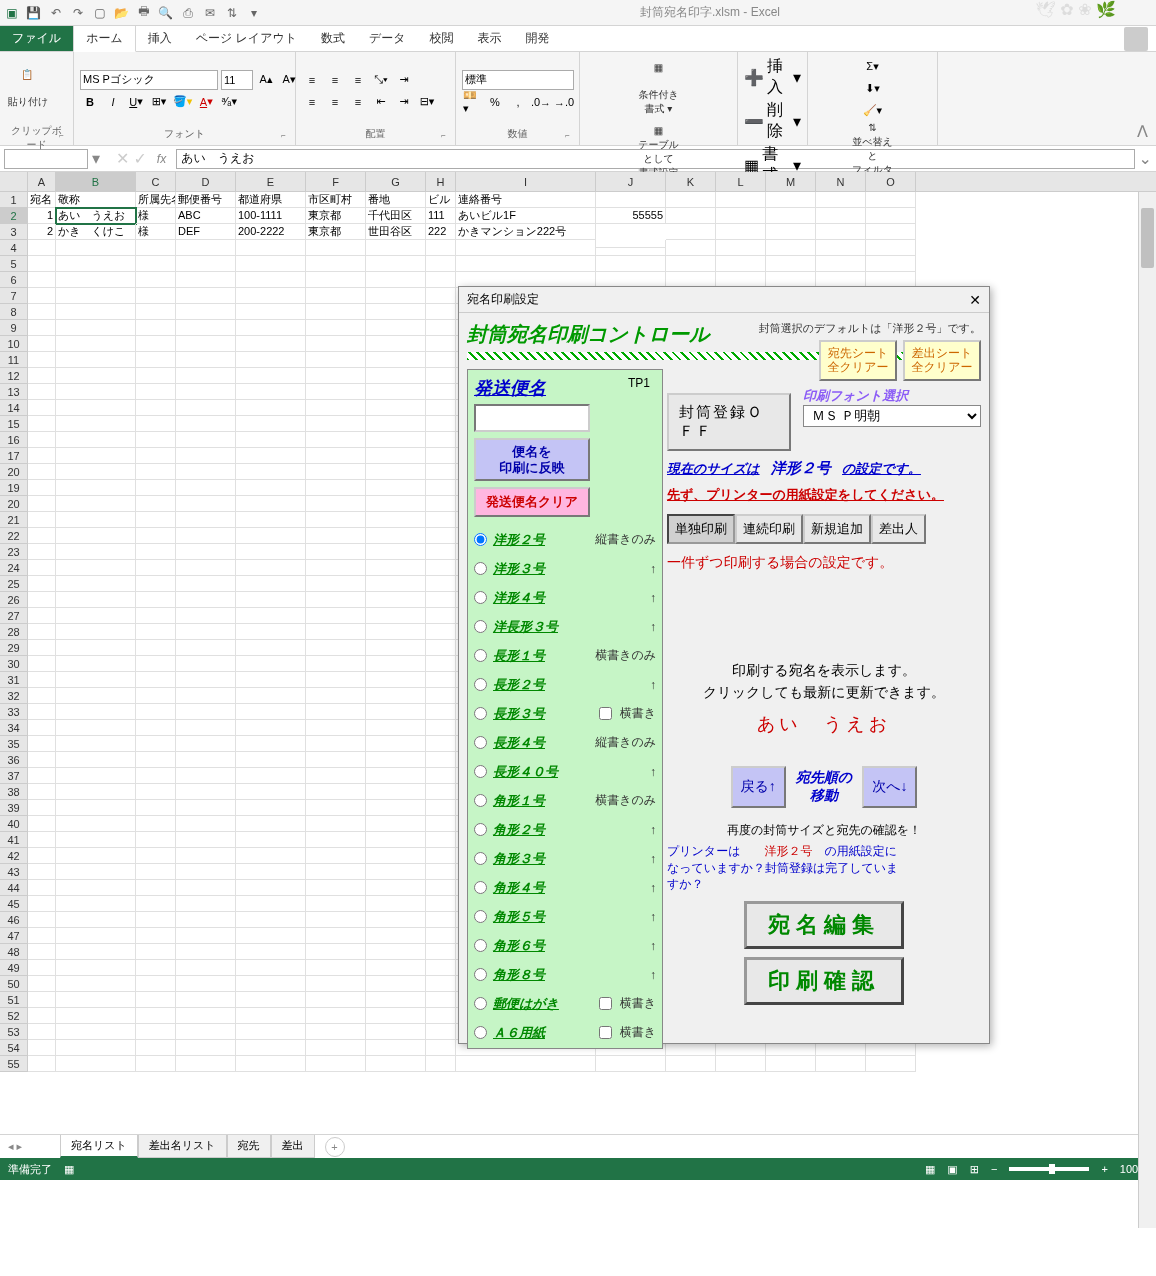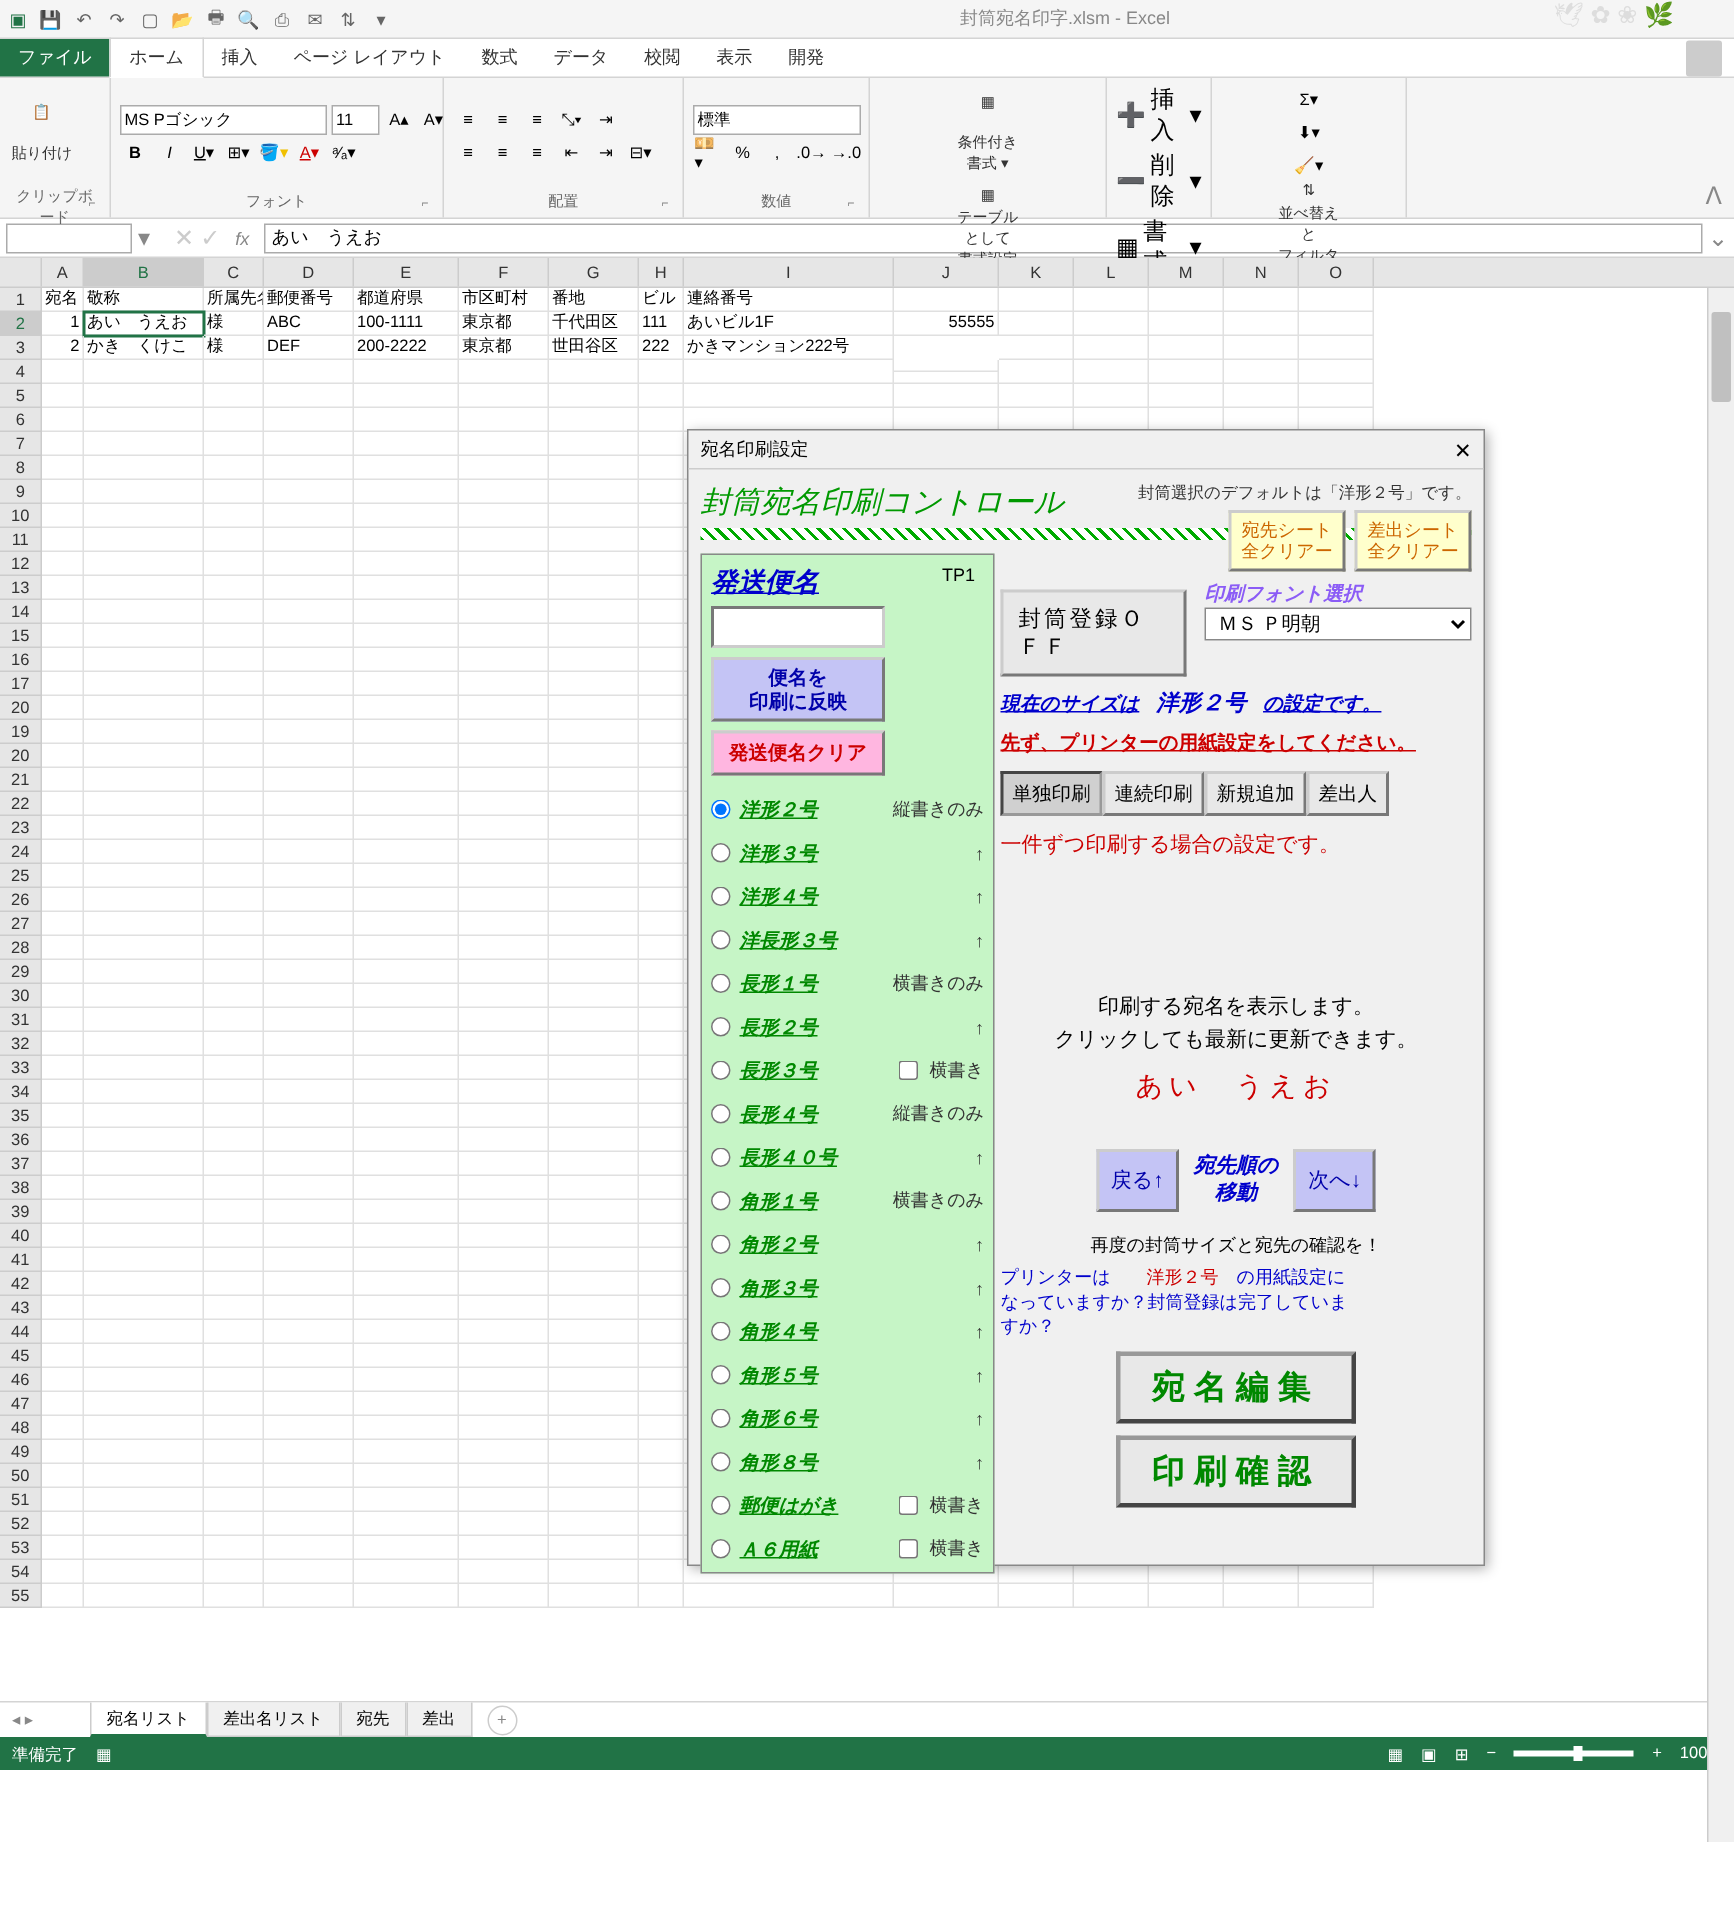--- a/index.html
+++ b/index.html
@@ -39,21 +39,21 @@
 .sheettabs{height:24px;background:#fff;border-top:1px solid #d4d4d4;display:flex;align-items:center;padding-left:60px;gap:0;font-size:11px}
 .stab{padding:3px 10px;border:1px solid #ccc;border-top:none;background:#f0f0f0;cursor:pointer}
 .stab.active{background:#fff;border-bottom:2px solid #217346}
 .newtab{width:20px;height:20px;border:1px solid #ccc;border-radius:50%;margin-left:10px;display:flex;align-items:center;justify-content:center;color:#888}
 .status{height:22px;background:#217346;color:#fff;display:flex;align-items:center;padding:0 8px;font-size:11px;gap:12px}
 .status .sp{flex:1}
 .dialog{position:absolute;left:458px;top:286px;width:532px;height:758px;background:#f0f0f0;border:1px solid #888;box-shadow:2px 2px 8px rgba(0,0,0,.3);display:flex;flex-direction:column}
 .dlg-t{height:26px;display:flex;align-items:center;padding:0 8px;font-size:12px;border-bottom:1px solid #ccc}
 .dlg-t .x{margin-left:auto;font-size:14px;cursor:pointer}
 .dlg-body{flex:1;position:relative;padding:8px}
-.ctl-title{color:#009900;font-weight:normal;font-style:italic;font-size:20px;font-family:"MS Mincho",serif}
+.ctl-title{color:#009900;font-weight:bold;font-style:italic;font-size:20px;font-family:"MS Mincho",serif}
 .hatched{height:8px;background:repeating-linear-gradient(45deg,#00aa00 0 2px,#fff 2px 6px);margin:4px 0}
 .leftpane{position:absolute;left:8px;top:56px;width:196px;height:680px;background:#c6f5c6;border:1px solid #888;padding:6px}
 .lp-lbl{color:#0000cc;font-style:italic;font-weight:bold;text-decoration:underline;font-size:18px;font-family:"MS Mincho",serif}
 .lp-tp{position:absolute;right:12px;top:6px;font-size:12px}
 .lp-inp{width:116px;height:28px;border:2px inset #ccc;background:#fff;margin-top:4px}
 .btn3d{border:2px outset #ccc;font-size:13px;text-align:center;padding:4px 6px;cursor:pointer;font-family:"MS Mincho",serif;font-weight:bold}
 .btn-refl{background:#c4c4f5;color:#0000aa;width:116px;margin-top:6px;line-height:1.2}
 .btn-clear{background:#ffb6e0;color:#cc0000;width:116px;margin-top:6px}
 .radios{margin-top:8px}
 .rad{display:flex;align-items:center;height:29px;font-size:13px}

